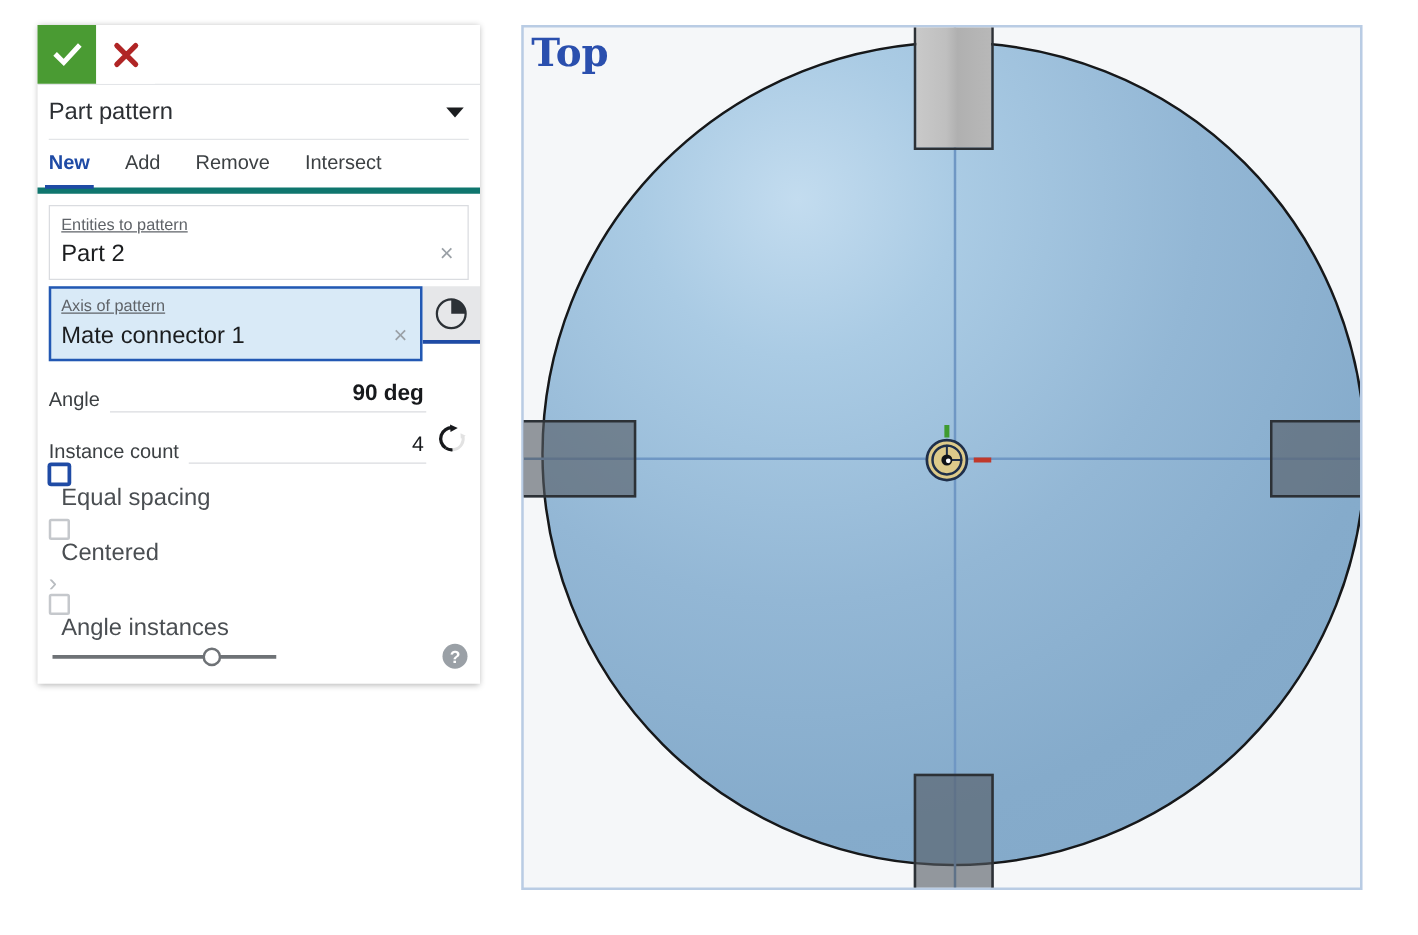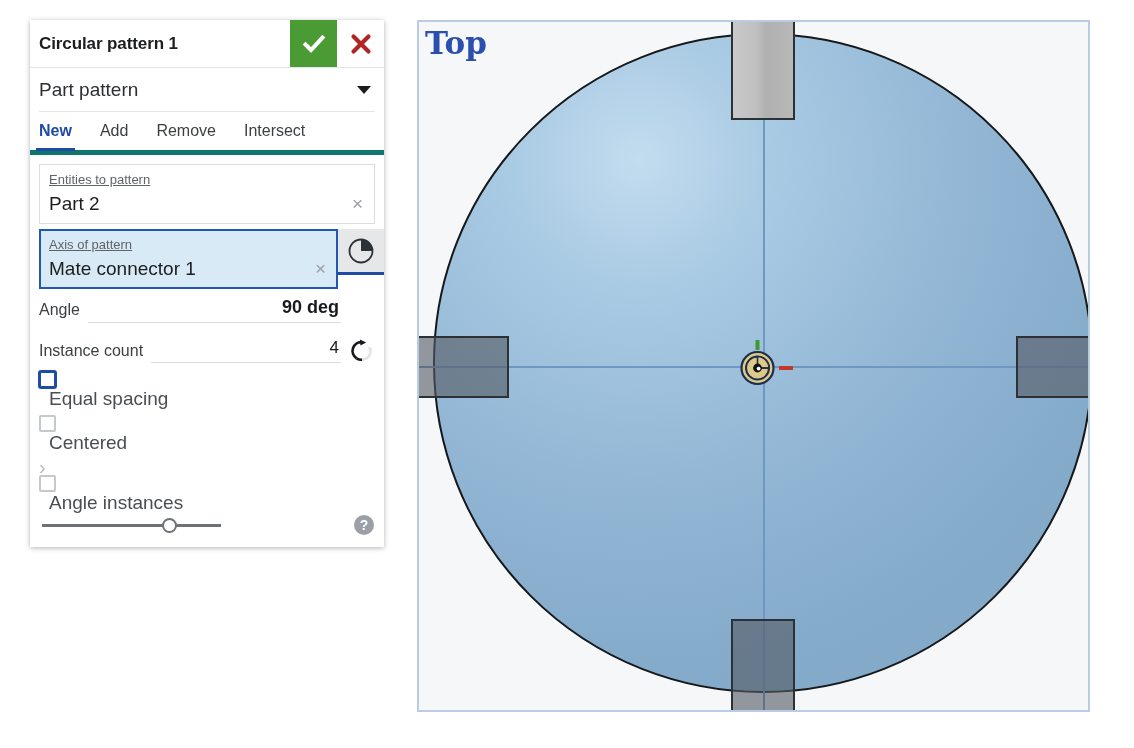--- a/index.html
+++ b/index.html
@@ -250,21 +250,21 @@
     justify-content: center;
     cursor: pointer;
     border-bottom: 3px solid #1f4ba5;
     box-sizing: border-box;
     margin-top: 0px;
   }
 
   
   .param-row {
     display: flex;
-    align-items: center;
+    align-items: flex-end;
     height: 41px;
     position: relative;
   }
   .param-label {
     font-size: 16px;
     color: #3c4043;
     white-space: nowrap;
   }
   .param-input {
     flex: 1;
@@ -380,21 +380,20 @@
     <path d="M28.5 28 L40 28 L40 28" fill="none" stroke="#1f2f4a" stroke-width="1.6"></path>
 
     <circle cx="28.5" cy="28" r="4.4" fill="#111417"></circle>
     <circle cx="29.6" cy="28.6" r="1.9" fill="#ffffff"></circle>
   </svg>
 </div>
 
 <div id="panel">
 
   <div id="panel-header">
-    <div id="panel-title">Circular pattern 1</div>
 
     <div id="accept-btn">
       <svg width="26" height="26" viewBox="0 0 26 26">
         <path d="M4.5 13.5 L10 19 L21.5 6.5" stroke="#ffffff" stroke-width="4" fill="none" stroke-linecap="square"></path>
       </svg>
     </div>
 
     <div id="cancel-btn">
       <svg width="26" height="26" viewBox="0 0 26 26">
         <path d="M5.5 5.5 L20.5 20.5 M20.5 5.5 L5.5 20.5" stroke="#b02525" stroke-width="4.2" fill="none" stroke-linecap="round"></path>

